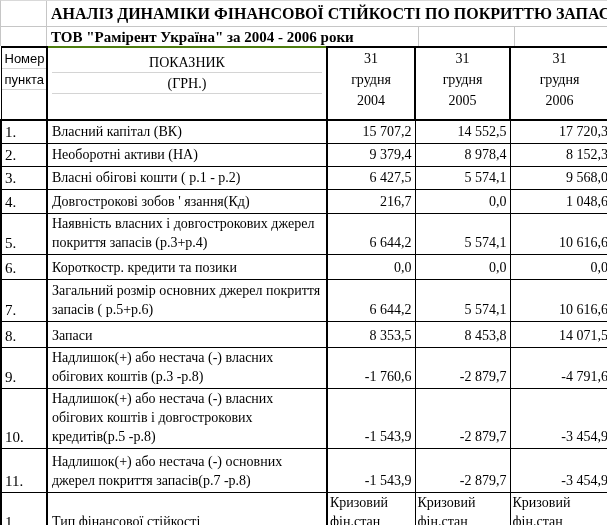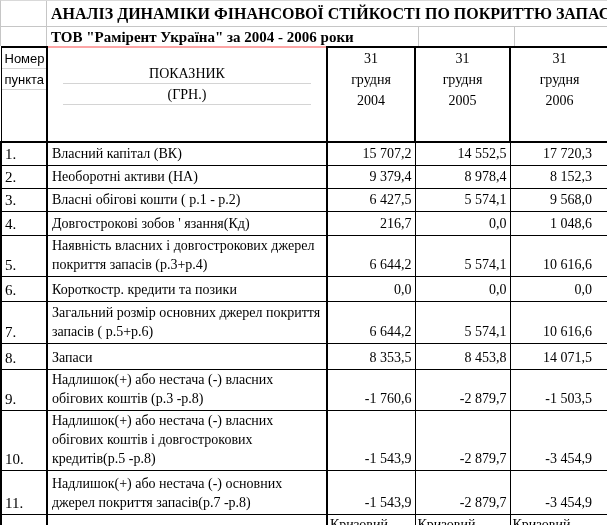--- a/index.html
+++ b/index.html
@@ -45,23 +45,23 @@
   }
   table.fin th, table.fin td { font-weight:normal; }
 
   
   th.h-num {
     border-top:2px solid #000; border-left:1px solid #000;
     border-right:2px solid #000; border-bottom:2px solid #000;
     vertical-align:top; text-align:left; padding:0;
   }
   th.h-ind {
-    border-top:2px solid #fca5a5; border-right:2px solid #000;
+    border-top:2px solid #4d7c0f; border-right:2px solid #000;
     border-bottom:2px solid #000;
-    vertical-align:top; text-align:center; padding:15px;
+    vertical-align:top; text-align:center; padding:4px;
   }
   th.h-year {
     border:2px solid #000;
     vertical-align:top; text-align:center; padding:0;
   }
   th.h-year.last { border-right:0; }
   .hsub { height:21px; line-height:21px; overflow:hidden; }
   .hsub.gray { border-bottom:1px solid #d4d4d4; }
   .hsub.small {
     font-family:"Liberation Sans","DejaVu Sans",sans-serif;
@@ -81,21 +81,21 @@
     vertical-align:bottom;
     white-space:pre-line; line-height:19px;
     padding:0 2px 2px 4px;
   }
   td.c-val {
     border:1px solid #000;
     vertical-align:bottom; text-align:right;
     line-height:19px;
     padding:0 3px 2px 0;
   }
-  td.c-val.last { border-right:0; padding-right:16px; }
+  td.c-val.last { border-right:0; padding-right:0; }
   td.c-val.textval {
     text-align:left; white-space:pre-line; padding-left:2px;
   }
   tr.bottom td { border-bottom:3px solid #000; }
 </style>
 </head>
 <body>
 
 <div class="screen">
 
@@ -206,21 +206,21 @@
           <td class="c-val">8 353,5</td>
           <td class="c-val">8 453,8</td>
           <td class="c-val last">14 071,5</td>
         </tr>
         <tr style="height: 38px;">
           <td class="c-num">9.</td>
           <td class="c-label">Надлишок(+) або нестача (-) власних
 обігових коштів (р.3 -р.8)</td>
           <td class="c-val">-1 760,6</td>
           <td class="c-val">-2 879,7</td>
-          <td class="c-val last">-1 503,5</td>
+          <td class="c-val last">-4 791,6</td>
         </tr>
         <tr style="height: 55px;">
           <td class="c-num">10.</td>
           <td class="c-label">Надлишок(+) або нестача (-) власних
 обігових коштів і довгострокових
 кредитів(р.5 -р.8)</td>
           <td class="c-val">-1 543,9</td>
           <td class="c-val">-2 879,7</td>
           <td class="c-val last">-3 454,9</td>
         </tr>

